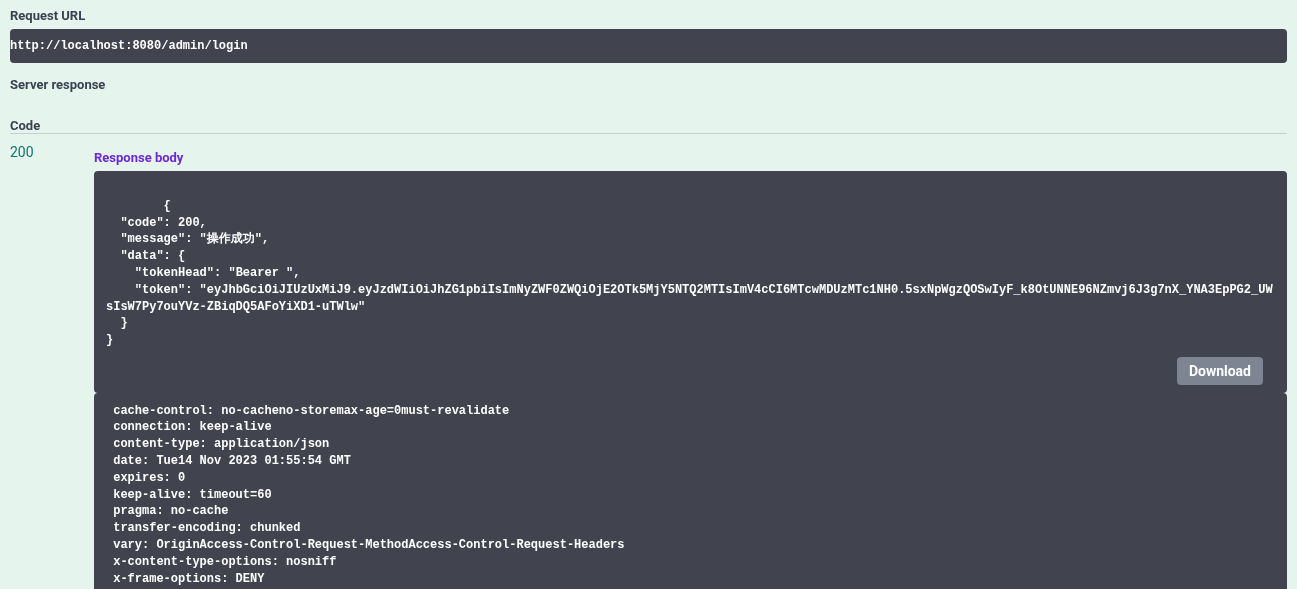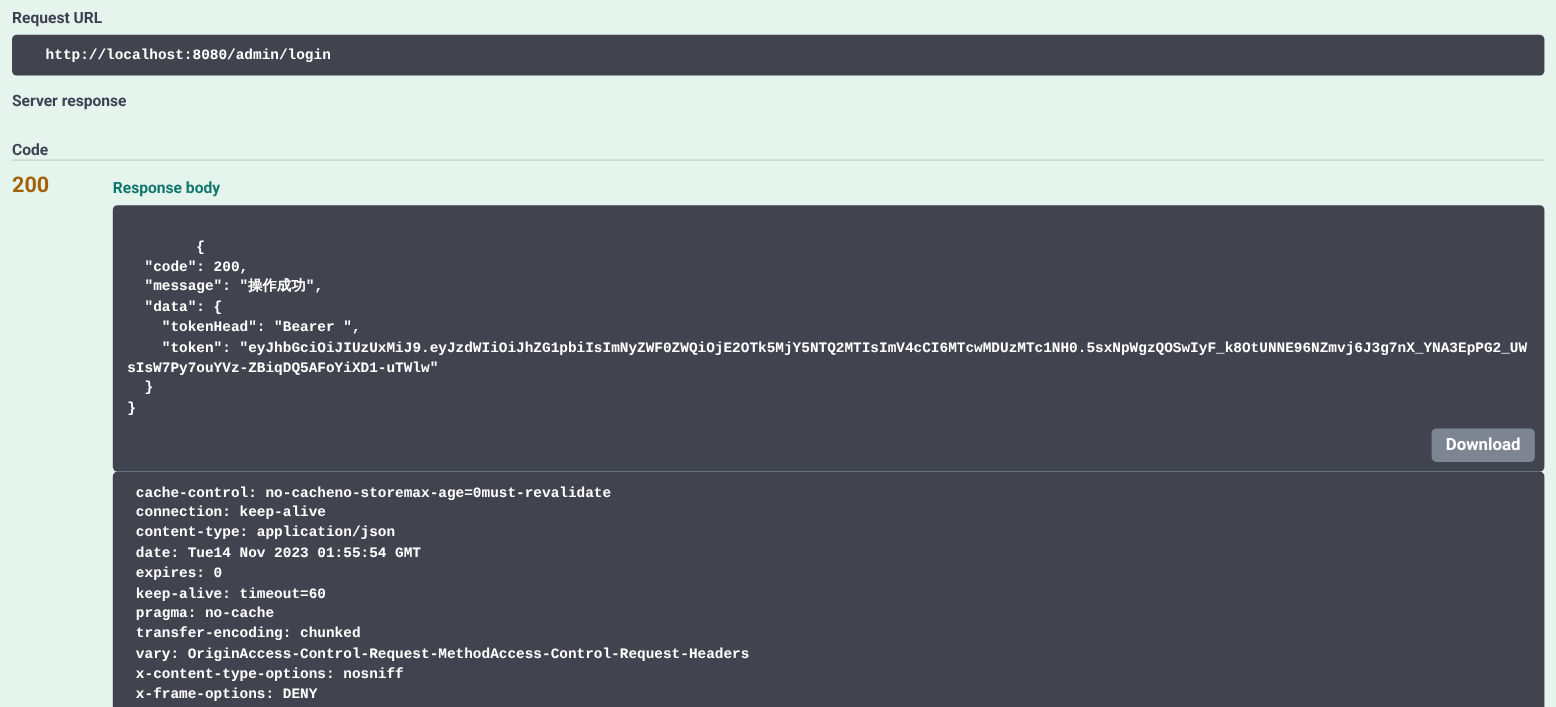--- a/index.html
+++ b/index.html
@@ -19,21 +19,21 @@
       font-weight: 700;
       font-size: 13px;
       color: #3b4151;
       margin-top: 8px;
       margin-bottom: 6px;
     }
     .url-box {
       background-color: #41444e;
       color: #ffffff;
       border-radius: 4px;
-      padding: 10px 28px;
+      padding: 10px 0;
       font-family: Consolas, Monaco, "Courier New", monospace;
       font-size: 12px;
       font-weight: 600;
       word-break: break-all;
     }
     .server-response-label {
       font-weight: 700;
       font-size: 13px;
       margin-top: 14px;
       margin-bottom: 26px;
@@ -57,47 +57,47 @@
     }
     .header-cell {
       font-weight: 700;
       font-size: 13px;
       color: #3b4151;
     }
     .response-data-row {
       display: flex;
     }
     .status-code {
-      font-size: 18px;
-      color: #a16207;
-      font-weight: 700;
+      font-size: 14px;
+      color: #0f766e;
+      font-weight: 400;
     }
     .subsection-label {
       font-weight: 700;
       font-size: 13px;
-      color: #0f766e;
+      color: #6d28d9;
       margin-bottom: 6px;
       margin-top: 6px;
     }
     .code-block {
       background-color: #41444e;
       color: #ffffff;
       border-radius: 4px;
       padding: 10px 12px;
       font-family: Consolas, Monaco, "Courier New", monospace;
       font-size: 12px;
       font-weight: 600;
       line-height: 1.4;
       white-space: pre-wrap;
       word-break: break-all;
       position: relative;
     }
     .download-btn {
       position: absolute;
-      right: 8px;
+      right: 24px;
       bottom: 8px;
       background-color: #7d8492;
       color: #ffffff;
       border: none;
       border-radius: 4px;
       padding: 6px 12px;
       font-size: 14px;
       font-weight: 700;
       cursor: pointer;
       font-family: -apple-system, BlinkMacSystemFont, "Segoe UI", Roboto, Arial, sans-serif;

